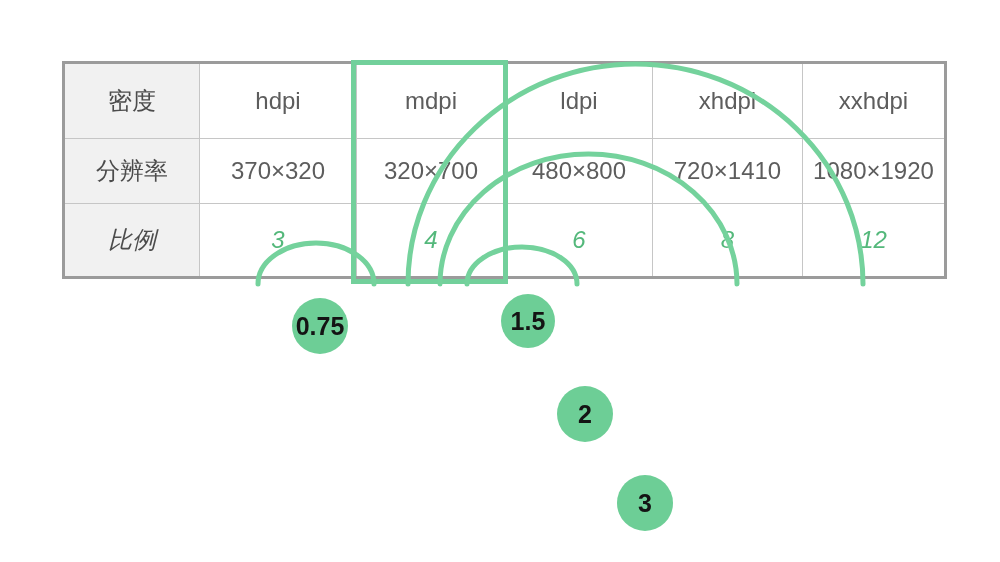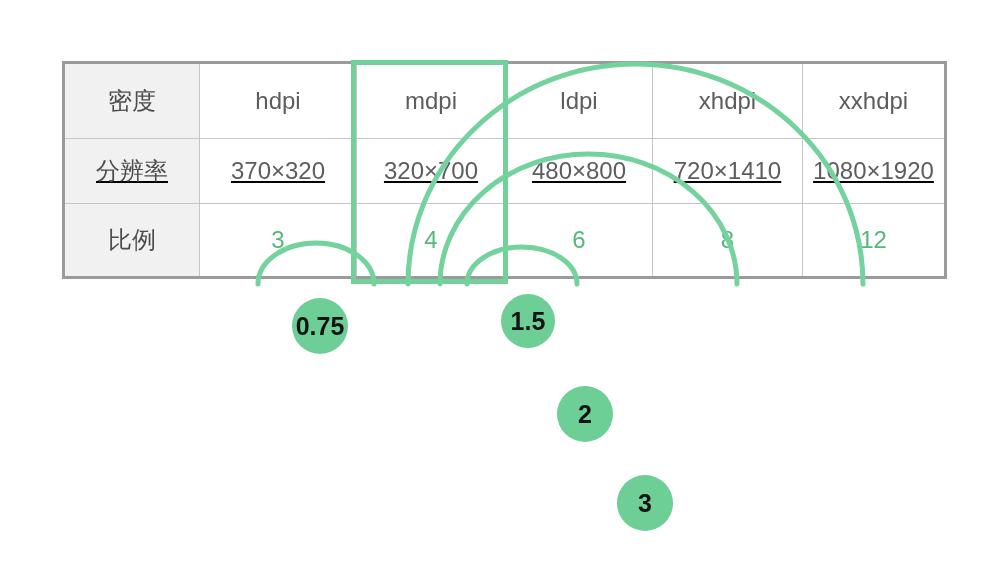--- a/index.html
+++ b/index.html
@@ -32,22 +32,22 @@
     overflow: hidden;
   }
   .density-table th {
     background: #f1f1f1;
     color: #4c4c4c;
     font-weight: 400;
   }
   .density-table td { color: #5d5d5d; background: #ffffff; }
   .density-table tr.ratio-row td { color: #54b87b; }
   .row-density  { height: 76px; }
-  .row-resolution { height: 65px; text-decoration: underline; }
-  .row-ratio    { height: 74px; }
+  .row-resolution { height: 65px; }
+  .row-ratio    { height: 74px; font-style: italic; }
 
   .mdpi-highlight {
     position: absolute;
     left: 351px;
     top: 60px;
     width: 157px;
     height: 224px;
     border: 5px solid #72d09b;
     background: transparent;
     pointer-events: none;

